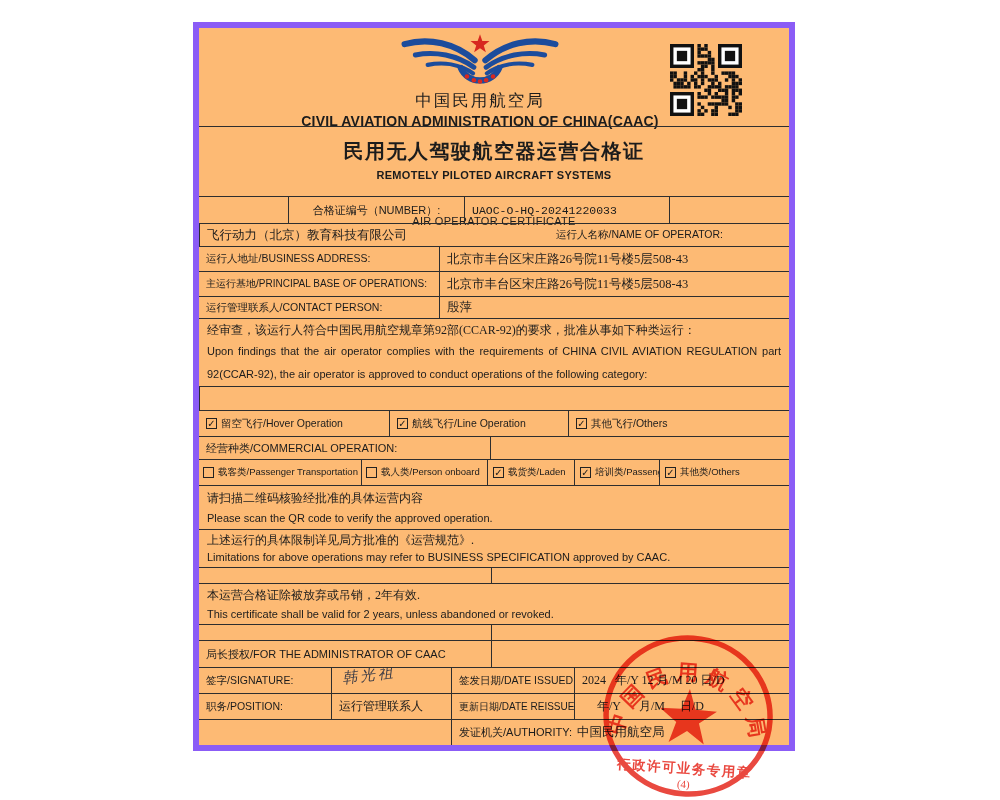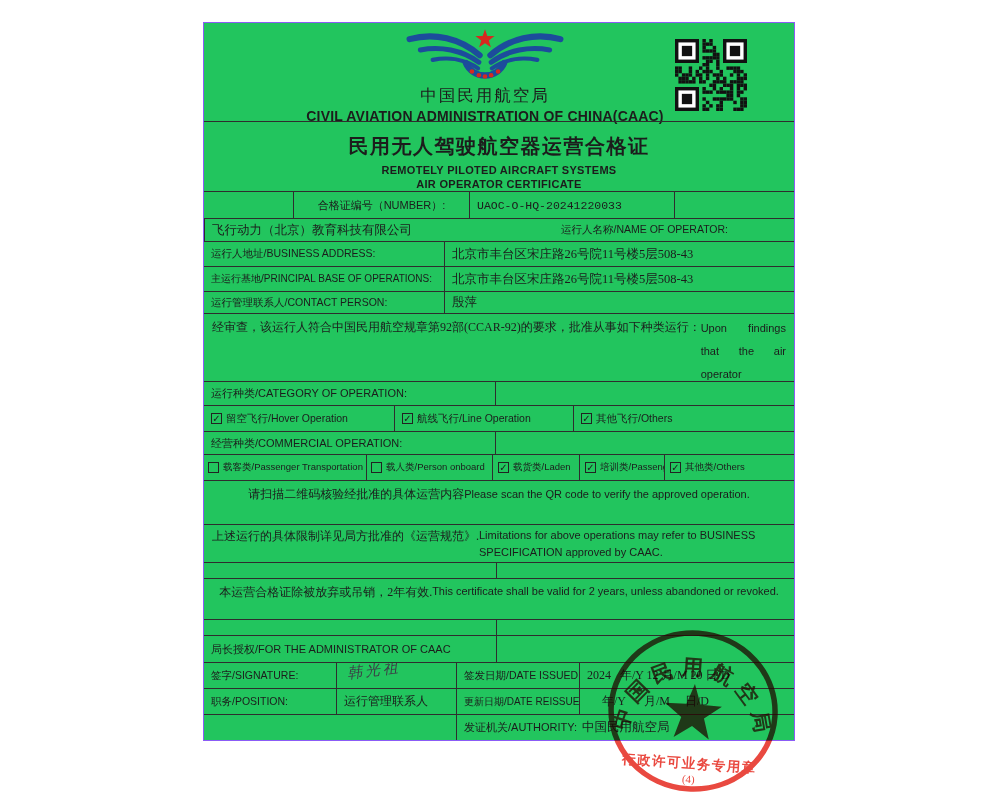--- a/index.html
+++ b/index.html
@@ -1,40 +1,40 @@
 <!DOCTYPE html>
 <html><head>
 <meta charset="utf-8">
 <style>
   html,body{margin:0;padding:0;background:#ffffff;}
   body{width:1000px;height:800px;position:relative;overflow:hidden;
        font-family:"Liberation Sans","DejaVu Sans",sans-serif;color:#1c1c1c;
        -webkit-font-smoothing:antialiased;}
-  .page{position:absolute;left:203px;top:22px;width:590px;border:1px solid #8b5cf6;background:#22c55e;}
+  .page{position:absolute;left:193px;top:22px;width:590px;border:6px solid #8b5cf6;background:#fdba74;}
   .row{display:flex;border-top:1px solid #2e2e2e;box-sizing:border-box;position:relative;}
   .row.first{border-top:none;}
   .c{box-sizing:border-box;border-left:1px solid #2e2e2e;padding:2px 7px;display:flex;
      align-items:center;overflow:hidden;}
   .c.nb{border-left:none;}
   .c.fill{flex:1;}
-  .c.col{flex-direction:row;align-items:flex-start;justify-content:center;}
+  .c.col{flex-direction:column;align-items:flex-start;justify-content:center;}
   .lbl{font-size:10.5px;letter-spacing:0;white-space:nowrap;}
   .val{font-family:"Liberation Serif","DejaVu Serif",serif;font-size:12.5px;white-space:nowrap;}
   .mono{font-family:"Liberation Mono","DejaVu Sans Mono",monospace;font-size:11.5px;letter-spacing:0;}
   
   .hdr{display:block;height:98px;}
   .hdr-center{width:100%;text-align:center;transform:translateX(-14px);}
   .org-zh{font-family:"Liberation Serif","DejaVu Serif",serif;font-size:16.5px;letter-spacing:2px;margin-top:-2px;}
   .org-en{font-size:14px;font-weight:bold;letter-spacing:.2px;margin-top:1px;}
   .qrbox{position:absolute;right:47px;top:16px;width:72px;height:72px;}
   
   .title-row{display:block;height:70px;text-align:center;padding-top:11px;box-sizing:border-box;}
   .title-zh{font-family:"Liberation Serif","DejaVu Serif",serif;font-weight:bold;font-size:20px;letter-spacing:1.5px;}
   .title-en{font-size:11px;font-weight:bold;letter-spacing:.3px;line-height:14px;margin-top:3px;}
-  .title-en2{font-size:11px;font-weight:bold;letter-spacing:.3px;line-height:14px;}
+  .title-en2{font-size:11px;font-weight:normal;letter-spacing:.3px;line-height:14px;margin-top:32px;}
   
   .zh-line{font-family:"Liberation Serif","DejaVu Serif",serif;font-size:12px;line-height:20px;white-space:nowrap;}
   .en-line{font-size:11px;line-height:20px;}
   .en-just{font-size:11px;line-height:23px;text-align:justify;}
   
   .cb{width:11px;height:11px;border:1.4px solid #222;margin-right:4px;display:inline-flex;
       align-items:center;justify-content:center;font-size:10px;font-weight:bold;line-height:1;
       flex:none;box-sizing:border-box;}
   .opt{font-size:10.5px;white-space:nowrap;display:flex;align-items:center;}
   .opt-s{font-size:9.5px;text-align:center;}
@@ -287,23 +287,20 @@
   </div>
 
   <div class="row" style="height:68px">
     <div class="c nb col fill" style="padding:3px 8px">
       <div class="zh-line">经审查，该运行人符合中国民用航空规章第92部(CCAR-92)的要求，批准从事如下种类运行：</div>
       <div class="en-just">Upon findings that the air operator complies with the requirements of CHINA CIVIL AVIATION REGULATION part 92(CCAR-92), the air operator is approved to conduct operations of the following category:</div>
     </div>
   </div>
 
   <div class="row" style="height:24px">
-    <div class="c nb" style="width:291px">
-        <span class="lbl" style="font-size:11px">运行种类/CATEGORY OF OPERATION:</span>
-      </div>
     <div class="c fill"></div>
   </div>
   <div class="row" style="height:26px">
     <div class="c nb" style="width:190px">
       <span class="opt">
           <span class="cb">✓</span>
           <span>留空飞行/Hover Operation</span>
         </span>
     </div>
     <div class="c" style="width:179px">

